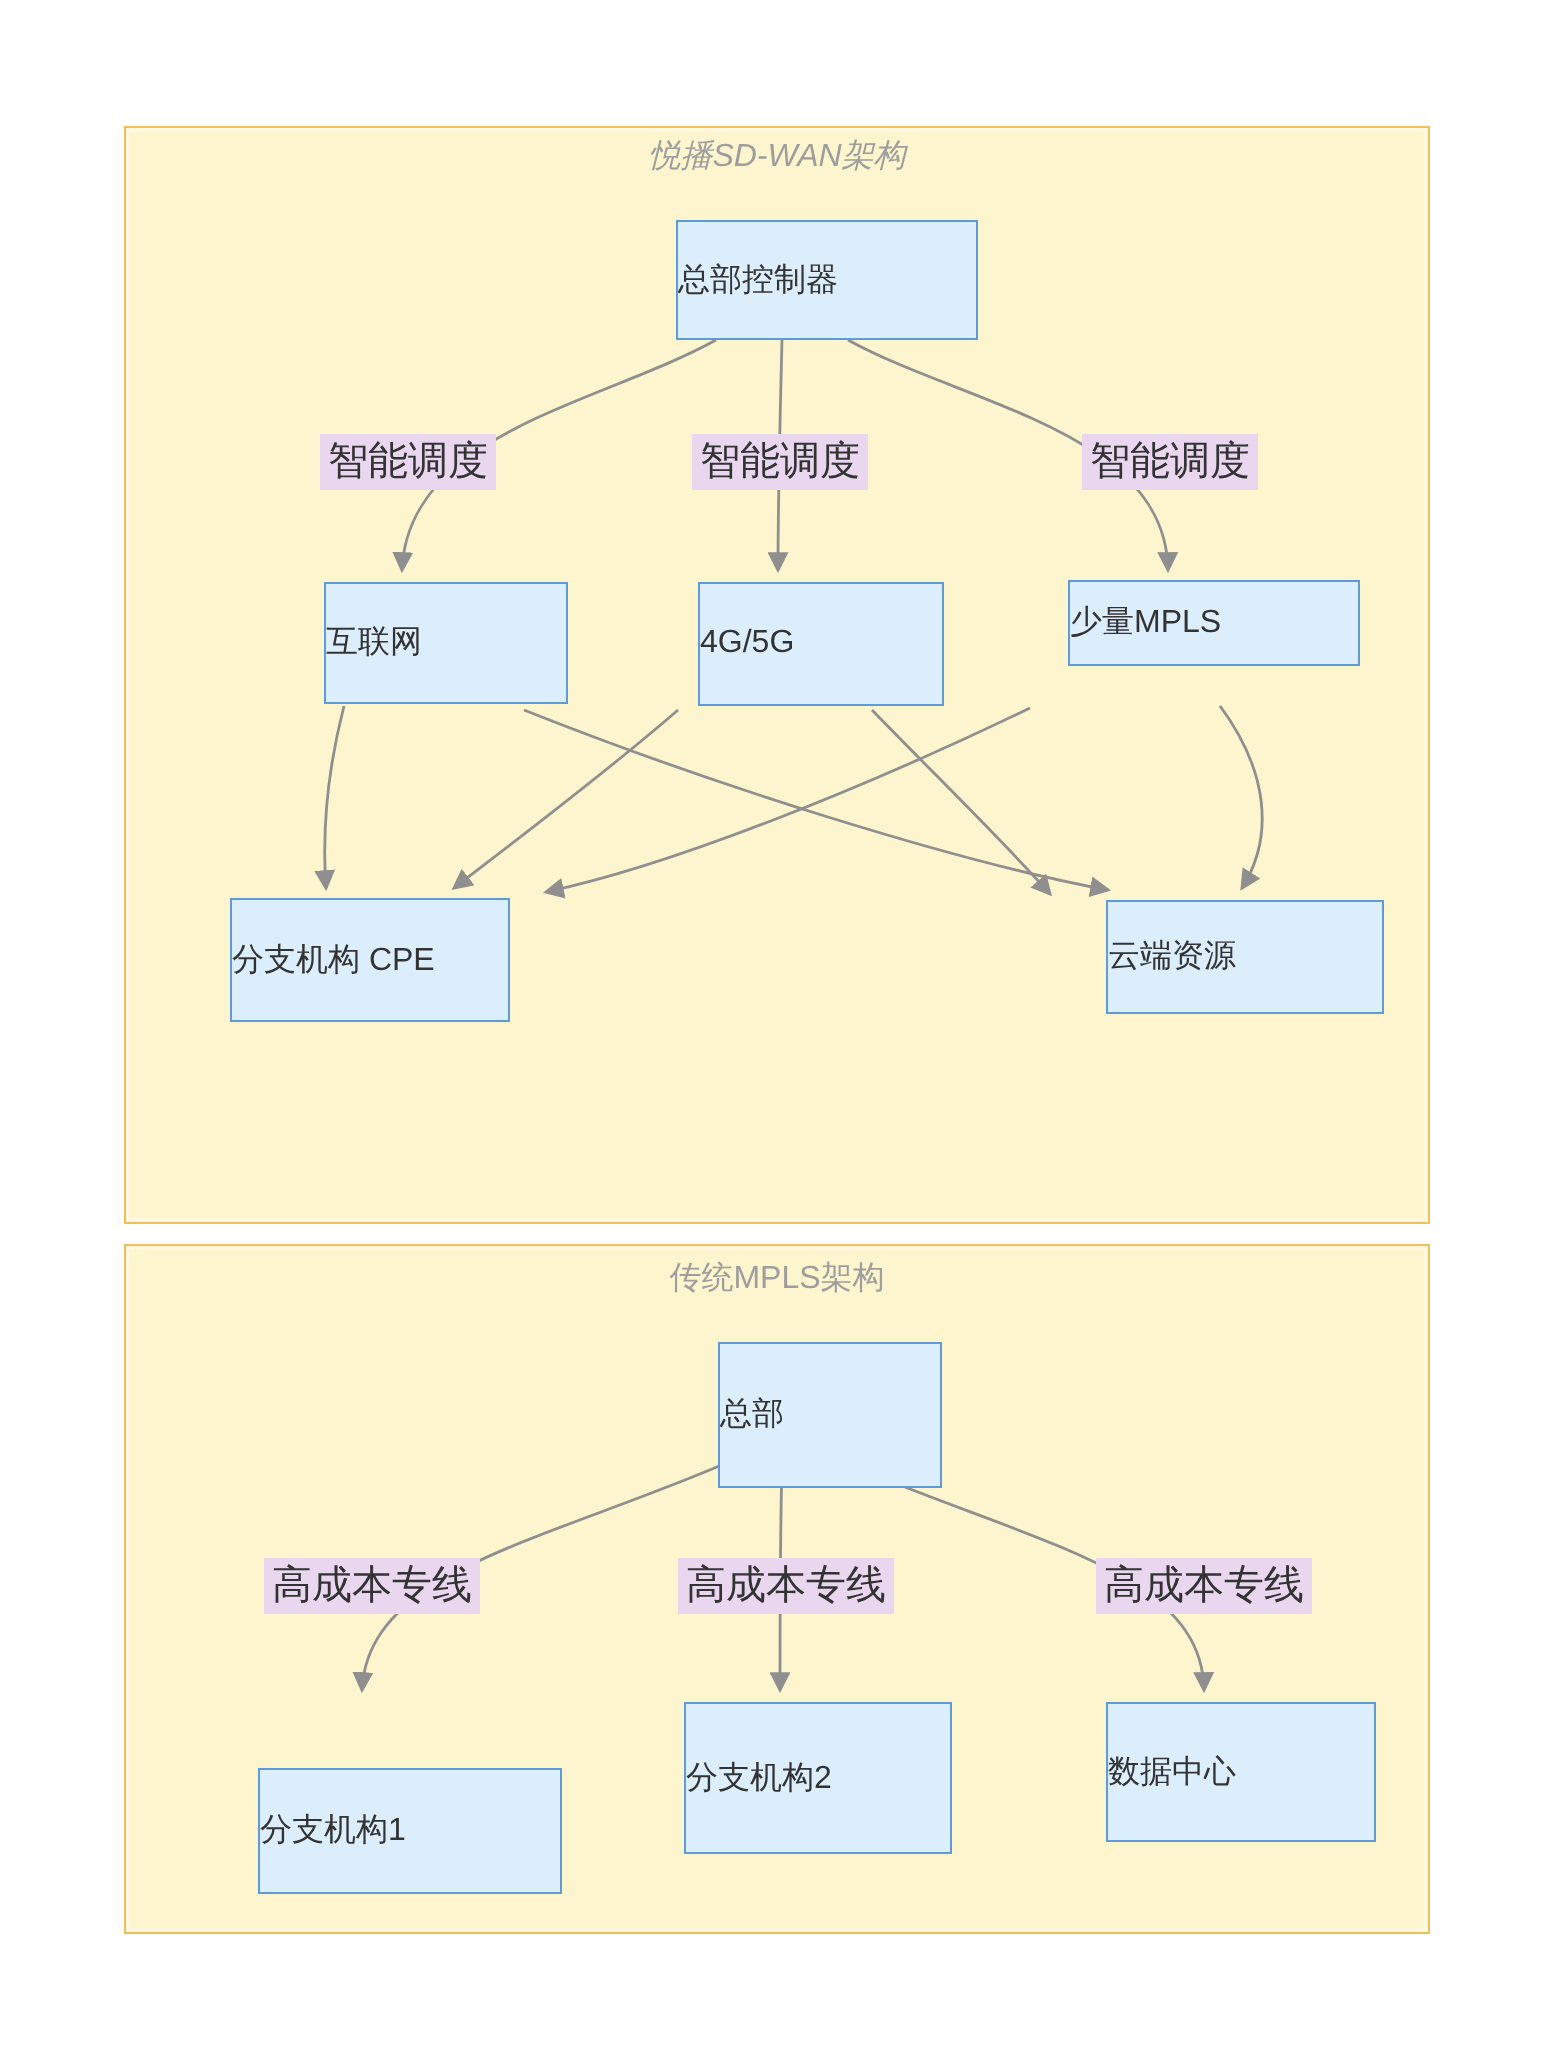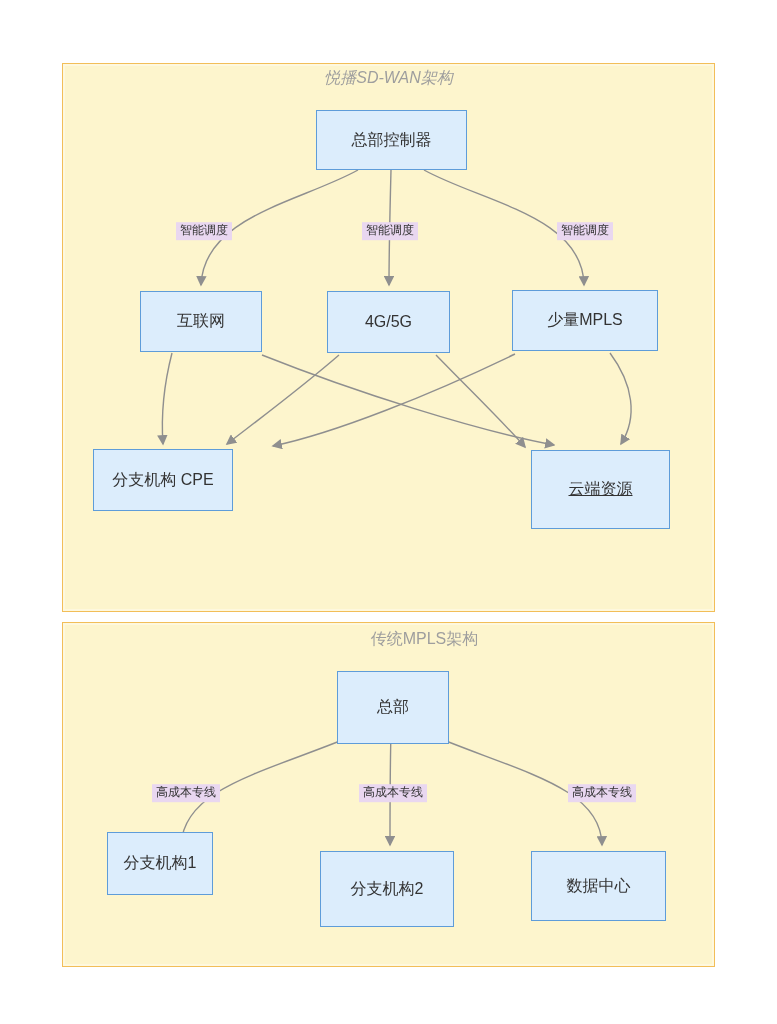--- a/index.html
+++ b/index.html
@@ -40,32 +40,33 @@
     font-size:16px;
     white-space:nowrap;
   }
   .node{
     position:absolute;
     background:var(--node-fill);
     border:1.5px solid var(--node-border);
     box-sizing:border-box;
     display:flex;
     align-items:center;
-    justify-content:center;
+    justify-content:flex-start;
     color:var(--node-text);
     font-size:16px;
     white-space:nowrap;
     z-index:3;
+    margin-left:22px;
   }
   .edge-label{
     position:absolute;
     transform:translate(-50%,-50%);
     background:var(--edge-label-bg);
     color:var(--edge-label-text);
-    font-size:12px;
+    font-size:20px;
     line-height:1.3;
     padding:1px 4px;
     white-space:nowrap;
     z-index:2;
   }
   svg.edges{
     position:absolute;
     left:0;top:0;
     width:777px;height:1024px;
     z-index:1;
@@ -80,21 +81,21 @@
 </head>
 <body>
 
 <div class="stage">
 
   <div class="cluster" style="left:62px;top:63px;width:653px;height:549px;font-style:italic;">
     <div class="cluster-title" style="top:4px;">悦播SD-WAN架构</div>
   </div>
 
   <div class="cluster" style="left:62px;top:622px;width:653px;height:345px;">
-    <div class="cluster-title" style="top:6px;margin-left:36px;">传统MPLS架构</div>
+    <div class="cluster-title" style="top:6px;">传统MPLS架构</div>
   </div>
 
   <svg class="edges" viewBox="0 0 777 1024" xmlns="http://www.w3.org/2000/svg">
     <defs>
       <marker id="arrow" viewBox="0 0 10 10" refX="8.5" refY="5" markerWidth="7.5" markerHeight="7.5" orient="auto-start-reverse">
         <path class="arrowhead" d="M0,0 L10,5 L0,10 z" fill="#8F8F8F"></path>
       </marker>
     </defs>
 
     <path class="edge" d="M358,170 C300,202 204,216 201,285" marker-end="url(#arrow)"></path>
@@ -115,38 +116,38 @@
 
   <div class="node" style="left:316px;top:110px;width:151px;height:60px;">
     <span>总部控制器</span>
   </div>
   <div class="node" style="left:140px;top:291px;width:122px;height:61px;font-family:Liberation Serif, serif;">
     <span>互联网</span>
   </div>
   <div class="node" style="left:327px;top:291px;width:123px;height:62px;">
     <span>4G/5G</span>
   </div>
-  <div class="node" style="left:512px;top:290px;width:146px;height:61px;">
+  <div class="node" style="left:512px;top:290px;width:146px;height:43px;">
     <span>少量MPLS</span>
   </div>
   <div class="node" style="left:93px;top:449px;width:140px;height:62px;">
     <span>分支机构 CPE</span>
   </div>
-  <div class="node" style="left:531px;top:450px;width:139px;height:79px;text-decoration:underline;">
+  <div class="node" style="left:531px;top:450px;width:139px;height:57px;">
     <span>云端资源</span>
   </div>
 
   <div class="edge-label" style="left:204px;top:231px;">智能调度</div>
   <div class="edge-label" style="left:390px;top:231px;">智能调度</div>
   <div class="edge-label" style="left:585px;top:231px;">智能调度</div>
 
   <div class="node" style="left:337px;top:671px;width:112px;height:73px;">
     <span>总部</span>
   </div>
-  <div class="node" style="left:107px;top:832px;width:106px;height:63px;">
+  <div class="node" style="left:107px;top:884px;width:152px;height:63px;">
     <span>分支机构1</span>
   </div>
   <div class="node" style="left:320px;top:851px;width:134px;height:76px;">
     <span>分支机构2</span>
   </div>
   <div class="node" style="left:531px;top:851px;width:135px;height:70px;">
     <span>数据中心</span>
   </div>
 
   <div class="edge-label" style="left:186px;top:793px;">高成本专线</div>

